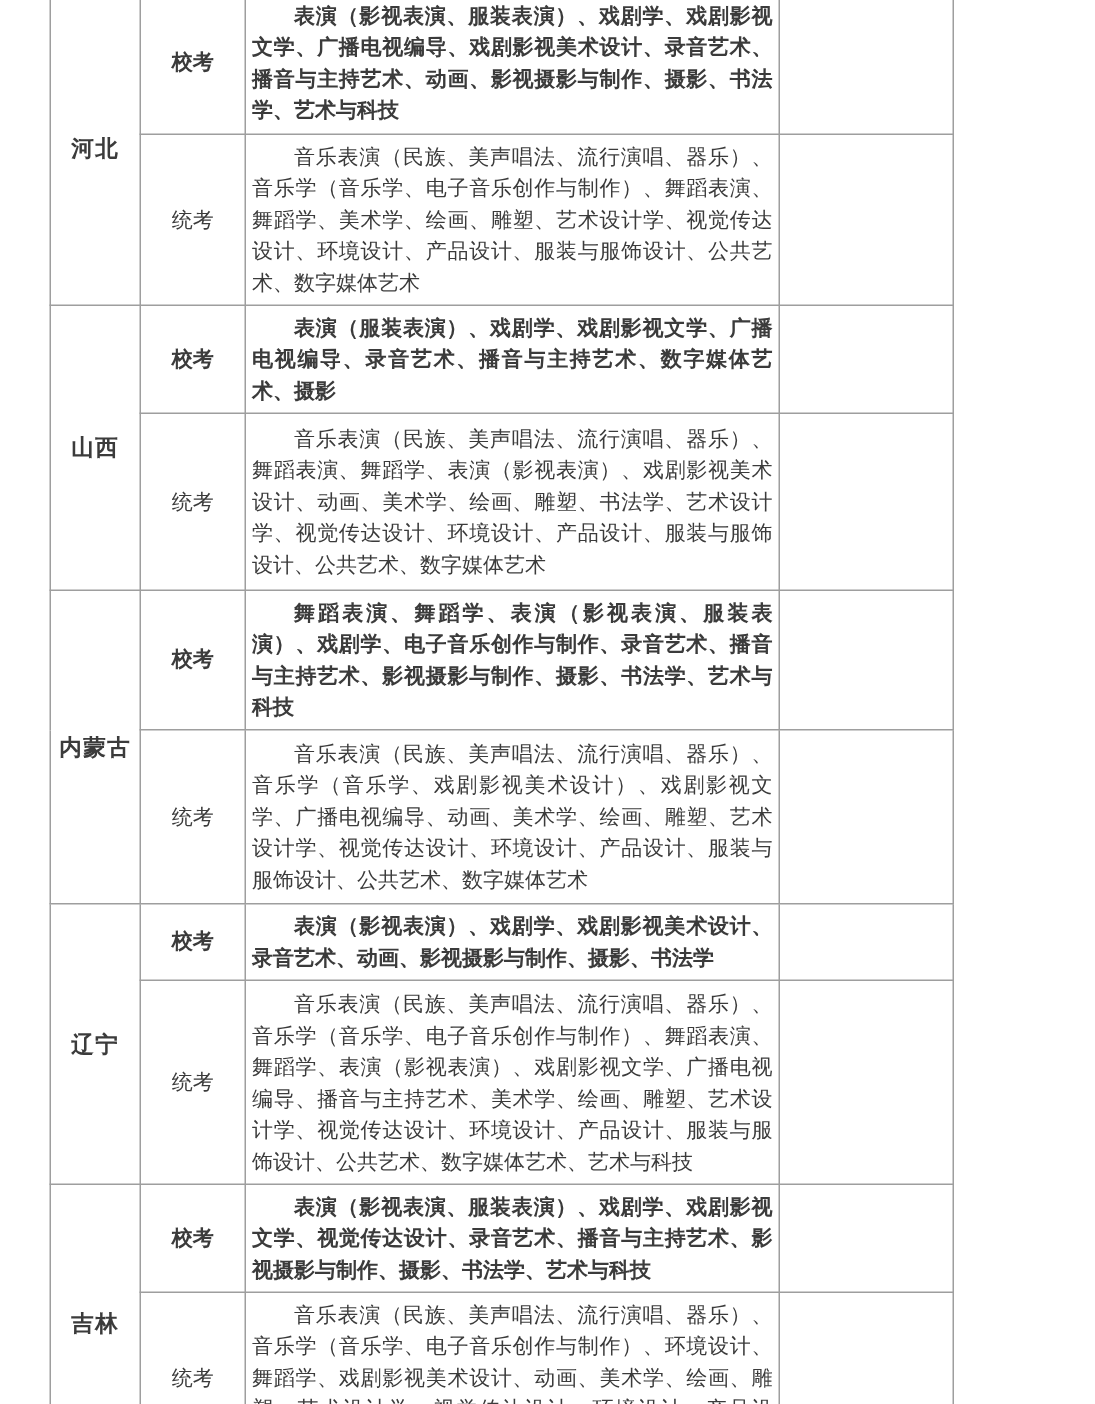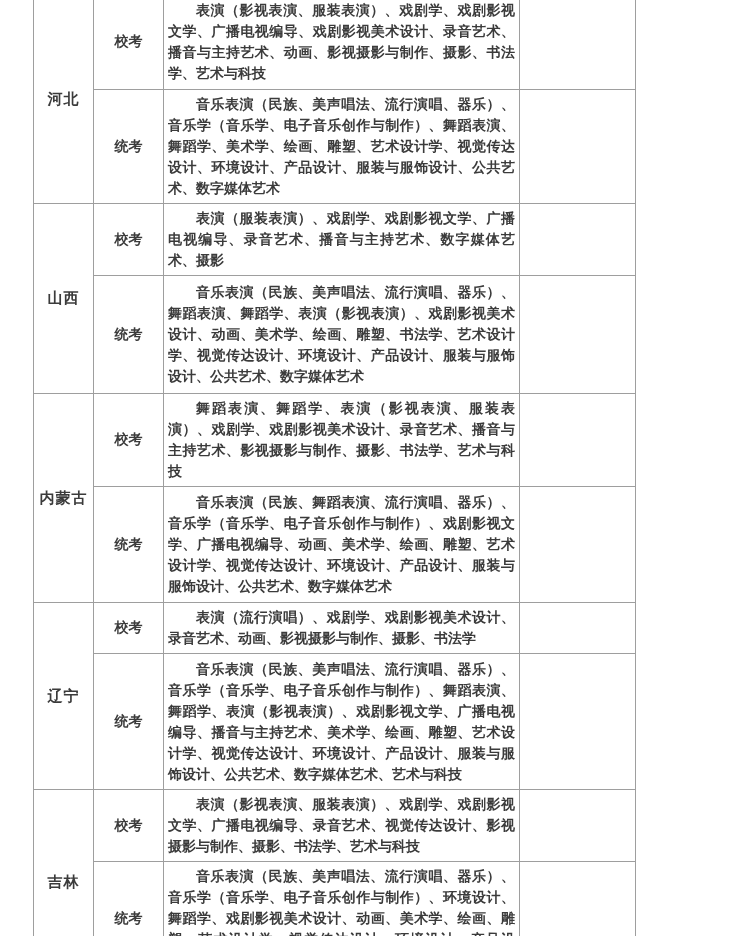--- a/index.html
+++ b/index.html
@@ -15,21 +15,20 @@
     position: absolute;
     left: 33px; top: -6px;
     width: 602px;
     border-collapse: collapse;
     table-layout: fixed;
   }
   table.exam-table td {
     border: 1px solid #9e9e9e;
     padding: 0;
     vertical-align: middle;
-    font-weight: bold;
   }
   td.prov {
     text-align: center;
     font-weight: bold;
     font-size: 15px;
     letter-spacing: 1px;
   }
   td.etype {
     text-align: center;
     font-size: 14px;
@@ -85,53 +84,53 @@
       <td class="majors">
           <p>音乐表演（民族、美声唱法、流行演唱、器乐）、舞蹈表演、舞蹈学、表演（影视表演）、戏剧影视美术设计、动画、美术学、绘画、雕塑、书法学、艺术设计学、视觉传达设计、环境设计、产品设计、服装与服饰设计、公共艺术、数字媒体艺术</p>
         </td>
       <td class="empty-col"></td>
     </tr>
 
     <tr class="bold-row" style="height:64px">
       <td class="prov" rowspan="2">内蒙古</td>
       <td class="etype">校考</td>
       <td class="majors">
-          <p>舞蹈表演、舞蹈学、表演（影视表演、服装表演）、戏剧学、戏剧影视美术设计、录音艺术、播音与主持艺术、影视摄影与制作、摄影、书法学、艺术与科技</p>
+          <p>舞蹈表演、舞蹈学、表演（影视表演、服装表演）、戏剧学、电子音乐创作与制作、录音艺术、播音与主持艺术、影视摄影与制作、摄影、书法学、艺术与科技</p>
         </td>
       <td class="empty-col"></td>
     </tr>
     <tr style="height:116px">
       <td class="etype">统考</td>
       <td class="majors">
-          <p>音乐表演（民族、舞蹈表演、流行演唱、器乐）、音乐学（音乐学、电子音乐创作与制作）、戏剧影视文学、广播电视编导、动画、美术学、绘画、雕塑、艺术设计学、视觉传达设计、环境设计、产品设计、服装与服饰设计、公共艺术、数字媒体艺术</p>
+          <p>音乐表演（民族、美声唱法、流行演唱、器乐）、音乐学（音乐学、戏剧影视美术设计）、戏剧影视文学、广播电视编导、动画、美术学、绘画、雕塑、艺术设计学、视觉传达设计、环境设计、产品设计、服装与服饰设计、公共艺术、数字媒体艺术</p>
         </td>
       <td class="empty-col"></td>
     </tr>
 
     <tr class="bold-row" style="height:44px">
       <td class="prov" rowspan="2">辽宁</td>
       <td class="etype">校考</td>
       <td class="majors">
-          <p>表演（流行演唱）、戏剧学、戏剧影视美术设计、录音艺术、动画、影视摄影与制作、摄影、书法学</p>
+          <p>表演（影视表演）、戏剧学、戏剧影视美术设计、录音艺术、动画、影视摄影与制作、摄影、书法学</p>
         </td>
       <td class="empty-col"></td>
     </tr>
     <tr style="height:136px">
       <td class="etype">统考</td>
       <td class="majors">
           <p>音乐表演（民族、美声唱法、流行演唱、器乐）、音乐学（音乐学、电子音乐创作与制作）、舞蹈表演、舞蹈学、表演（影视表演）、戏剧影视文学、广播电视编导、播音与主持艺术、美术学、绘画、雕塑、艺术设计学、视觉传达设计、环境设计、产品设计、服装与服饰设计、公共艺术、数字媒体艺术、艺术与科技</p>
         </td>
       <td class="empty-col"></td>
     </tr>
 
     <tr class="bold-row" style="height:70px">
       <td class="prov" rowspan="2">吉林</td>
       <td class="etype">校考</td>
       <td class="majors">
-          <p>表演（影视表演、服装表演）、戏剧学、戏剧影视文学、广播电视编导、录音艺术、视觉传达设计、影视摄影与制作、摄影、书法学、艺术与科技</p>
+          <p>表演（影视表演、服装表演）、戏剧学、戏剧影视文学、视觉传达设计、录音艺术、播音与主持艺术、影视摄影与制作、摄影、书法学、艺术与科技</p>
         </td>
       <td class="empty-col"></td>
     </tr>
     <tr style="height:112px">
       <td class="etype">统考</td>
       <td class="majors">
           <p>音乐表演（民族、美声唱法、流行演唱、器乐）、音乐学（音乐学、电子音乐创作与制作）、环境设计、舞蹈学、戏剧影视美术设计、动画、美术学、绘画、雕塑、艺术设计学、视觉传达设计、环境设计、产品设计、服装与服饰设计、公共艺术、数字媒体艺术</p>
         </td>
       <td class="empty-col"></td>
     </tr>

